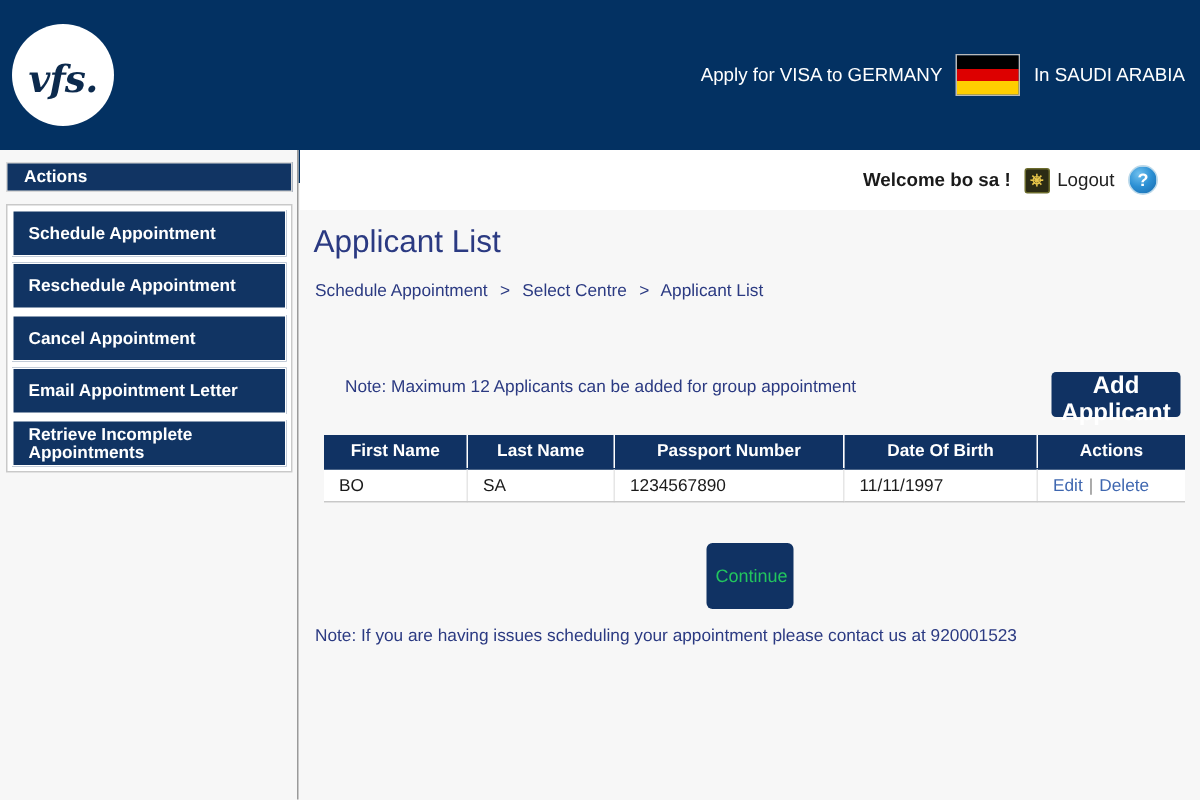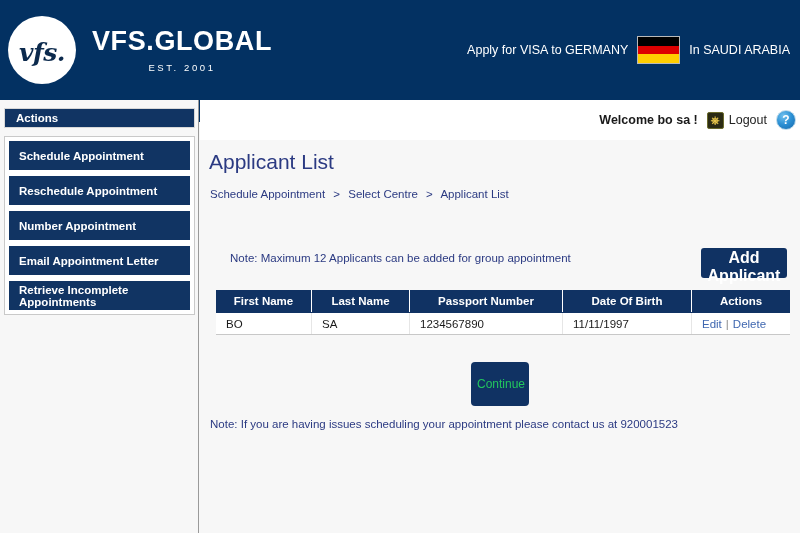--- a/index.html
+++ b/index.html
@@ -103,21 +103,21 @@
 
   
   .welcome-bar {
     position: absolute;
     left: 200px; top: 100px;
     width: 600px; height: 40px;
     background: #ffffff;
     display: flex;
     align-items: center;
     justify-content: flex-end;
-    padding-right: 4px;
+    padding-right: 28px;
     box-sizing: border-box;
     gap: 9px;
   }
   .welcome-text {
     font-size: 12.5px;
     font-weight: bold;
     color: #1a1a1a;
     white-space: nowrap;
   }
   .logout-link {
@@ -344,24 +344,20 @@
 </style>
 </head>
 <body>
 
 <div class="page">
 
   <div class="header">
     <div class="brand">
       <div class="logo-circle">
         <span class="logo-mark">vfs.</span>
-      </div>
-      <div class="brand-text">
-        <div class="brand-name">VFS.GLOBAL</div>
-        <div class="brand-est">EST. 2001</div>
       </div>
     </div>
     <div class="apply-strip">
       <div class="apply-text">Apply for VISA to GERMANY</div>
       <div class="flag">
         <span class="s1"></span>
           <span class="s2"></span>
           <span class="s3"></span>
       </div>
       <div class="apply-text">In SAUDI ARABIA</div>
@@ -386,21 +382,21 @@
       <span>Actions</span>
     </div>
     <div class="menu-panel">
       <div class="menu-item">
         <span>Schedule Appointment</span>
       </div>
       <div class="menu-item">
         <span>Reschedule Appointment</span>
       </div>
       <div class="menu-item">
-        <span>Number Appointment</span>
+        <span>Cancel Appointment</span>
       </div>
       <div class="menu-item">
         <span>Email Appointment Letter</span>
       </div>
       <div class="menu-item">
         <span>Retrieve Incomplete Appointments</span>
       </div>
     </div>
   </div>
 

